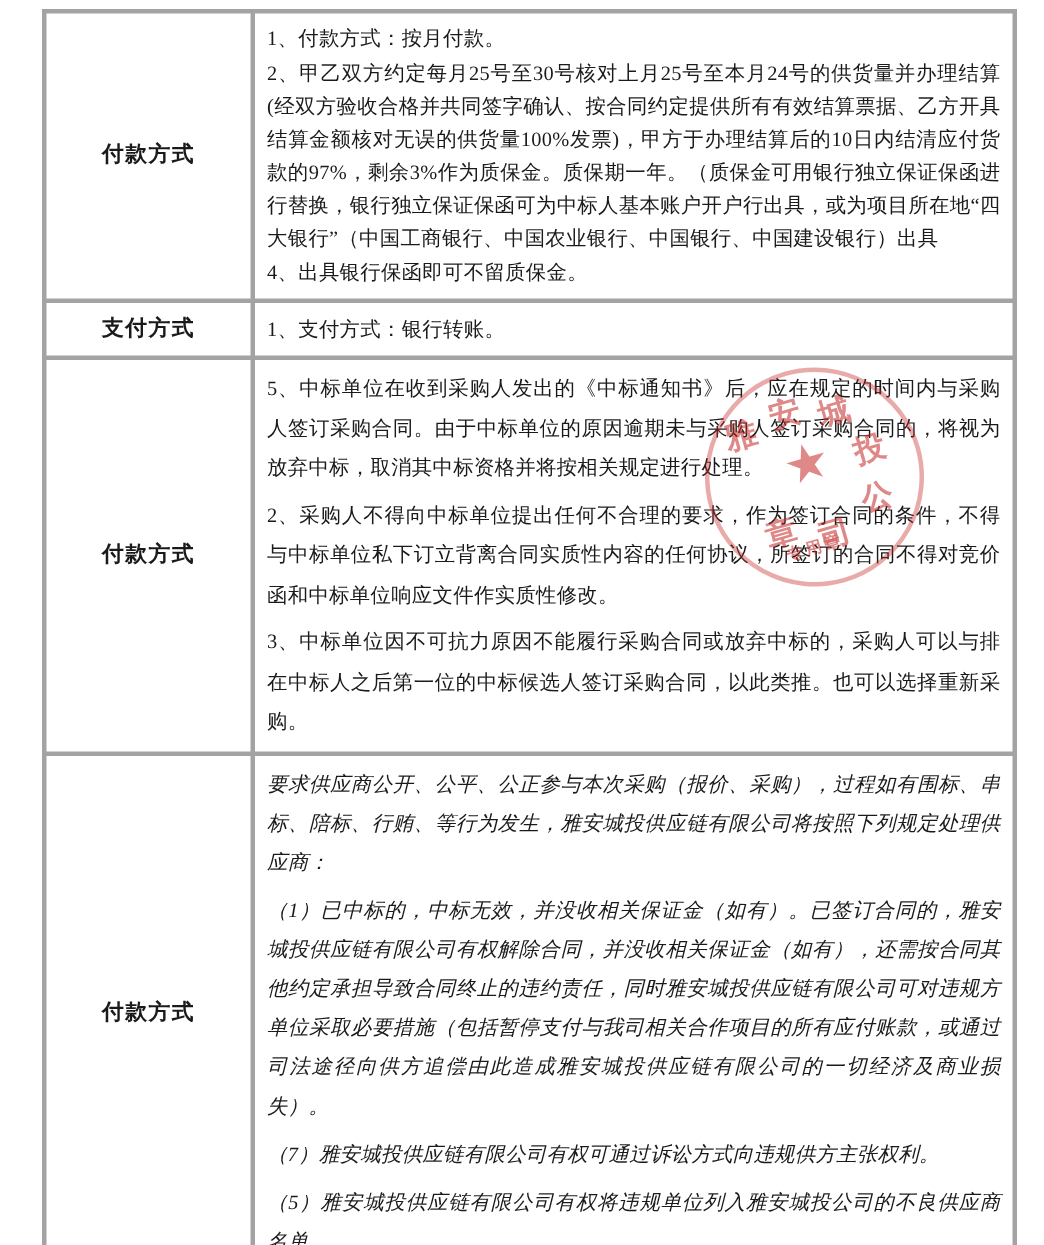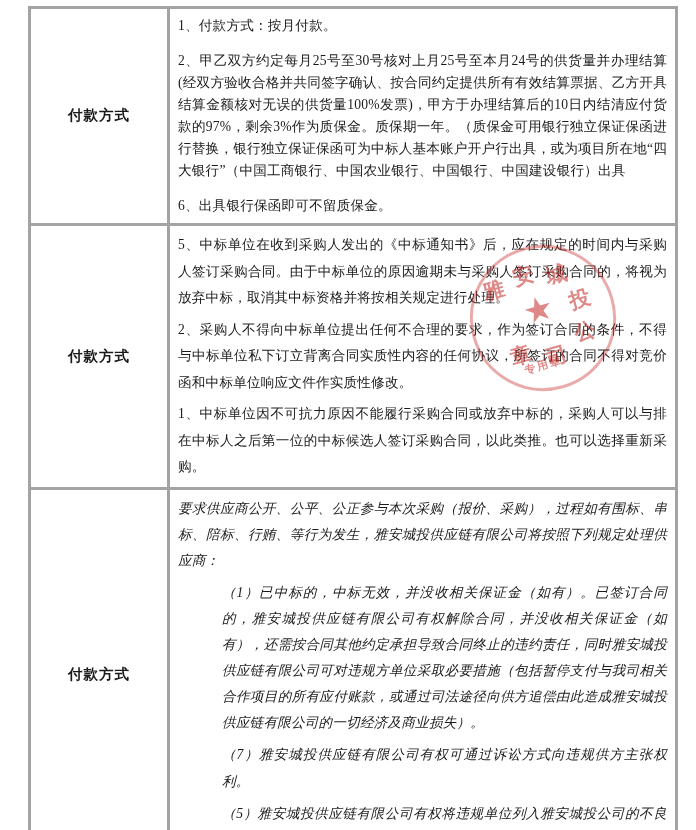--- a/index.html
+++ b/index.html
@@ -45,35 +45,34 @@
   td.content {
     font-size: 13.6px;
     line-height: 1.62;
     text-align: justify;
     letter-spacing: 0.2px;
   }
   td.content p {
     margin: 0;
   }
   .tight p + p {
-    margin-top: 13px;
+    margin-top: 1px;
   }
   .loose p + p {
     margin-top: 5px;
   }
   .loose p {
     line-height: 1.95;
   }
   .mid p {
     line-height: 1.92;
     font-style: italic;
   }
   .mid p + p {
     margin-top: 6px;
-    margin-left: 44px;
   }
   
   .seal {
     position: absolute;
     left: 470px;
     top: 245px;
     width: 140px;
     height: 140px;
     border-radius: 50%;
     border: 3px solid rgba(200, 40, 40, 0.55);
@@ -124,31 +123,37 @@
 <div class="page">
 
   <table class="contract">
     <tbody>
 
       <tr>
         <td class="label">付款方式</td>
         <td class="content tight">
           <p>1、付款方式：按月付款。</p>
           <p>2、甲乙双方约定每月25号至30号核对上月25号至本月24号的供货量并办理结算(经双方验收合格并共同签字确认、按合同约定提供所有有效结算票据、乙方开具结算金额核对无误的供货量100%发票)，甲方于办理结算后的10日内结清应付货款的97%，剩余3%作为质保金。质保期一年。（质保金可用银行独立保证保函进行替换，银行独立保证保函可为中标人基本账户开户行出具，或为项目所在地“四大银行”（中国工商银行、中国农业银行、中国银行、中国建设银行）出具</p>
-          <p>6、出具银行保函即可不留质保金。</p>
+          <p>4、出具银行保函即可不留质保金。</p>
         </td>
       </tr>
 
+      <tr>
+        <td class="label">支付方式</td>
+        <td class="content tight">
+          <p>1、支付方式：银行转账。</p>
+        </td>
+      </tr>
 
       <tr>
         <td class="label">付款方式</td>
         <td class="content loose">
           <p>5、中标单位在收到采购人发出的《中标通知书》后，应在规定的时间内与采购人签订采购合同。由于中标单位的原因逾期未与采购人签订采购合同的，将视为放弃中标，取消其中标资格并将按相关规定进行处理。</p>
           <p>2、采购人不得向中标单位提出任何不合理的要求，作为签订合同的条件，不得与中标单位私下订立背离合同实质性内容的任何协议，所签订的合同不得对竞价函和中标单位响应文件作实质性修改。</p>
-          <p>1、中标单位因不可抗力原因不能履行采购合同或放弃中标的，采购人可以与排在中标人之后第一位的中标候选人签订采购合同，以此类推。也可以选择重新采购。</p>
+          <p>3、中标单位因不可抗力原因不能履行采购合同或放弃中标的，采购人可以与排在中标人之后第一位的中标候选人签订采购合同，以此类推。也可以选择重新采购。</p>
         </td>
       </tr>
 
       <tr>
         <td class="label">付款方式</td>
         <td class="content mid">
           <p>要求供应商公开、公平、公正参与本次采购（报价、采购），过程如有围标、串标、陪标、行贿、等行为发生，雅安城投供应链有限公司将按照下列规定处理供应商：</p>
           <p>（1）已中标的，中标无效，并没收相关保证金（如有）。已签订合同的，雅安城投供应链有限公司有权解除合同，并没收相关保证金（如有），还需按合同其他约定承担导致合同终止的违约责任，同时雅安城投供应链有限公司可对违规方单位采取必要措施（包括暂停支付与我司相关合作项目的所有应付账款，或通过司法途径向供方追偿由此造成雅安城投供应链有限公司的一切经济及商业损失）。</p>
           <p>（7）雅安城投供应链有限公司有权可通过诉讼方式向违规供方主张权利。</p>
           <p>（5）雅安城投供应链有限公司有权将违规单位列入雅安城投公司的不良供应商名单。</p>

